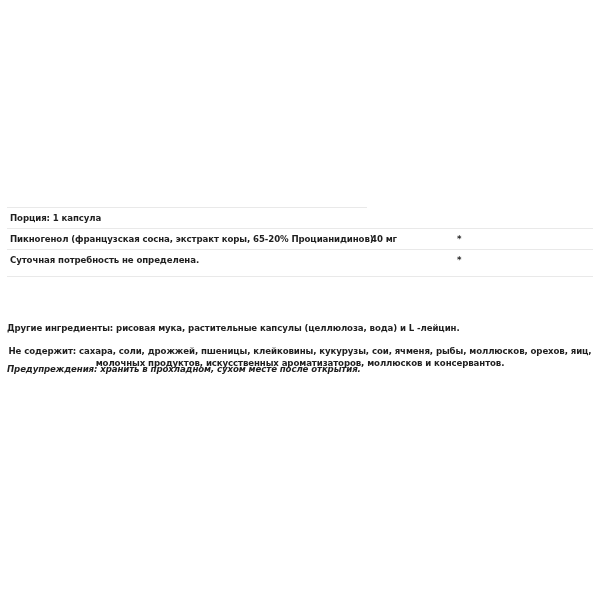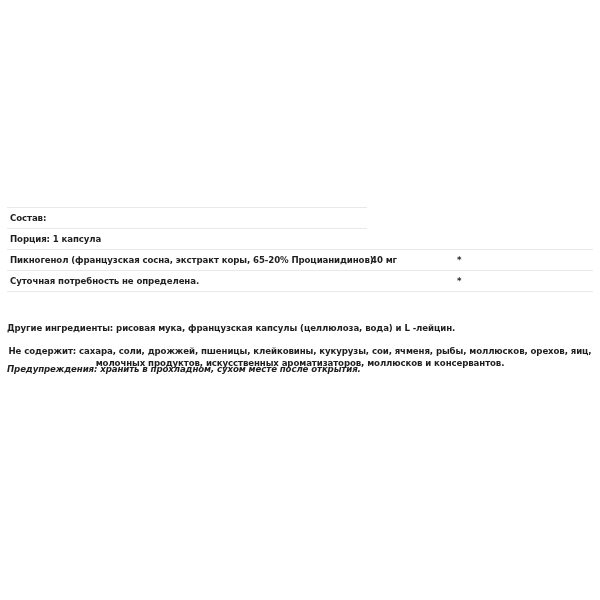--- a/index.html
+++ b/index.html
@@ -28,21 +28,21 @@
       position: relative;
       height: 21px;
       border-top: 1px solid #e9e9e9;
       box-sizing: border-box;
     }
     .row.short {
       width: 360px;
     }
     .row.last {
       border-bottom: 1px solid #e9e9e9;
-      height: 22px;
+      height: 28px;
     }
     .cell {
       position: absolute;
       top: 0;
       line-height: 20px;
       white-space: nowrap;
     }
     .c1 { left: 3px; }
     .c2 { left: 364px; }
     .c3 { left: 450px; }
@@ -51,37 +51,34 @@
       left: 7px;
       width: 586px;
       line-height: 11.5px;
     }
   </style>
 </head>
 <body>
 
 <div class="facts">
   <div class="row short">
-    <span class="cell c1">Состав:</span>
-  </div>
-  <div class="row short">
     <span class="cell c1">Порция: 1 капсула</span>
   </div>
   <div class="row">
     <span class="cell c1">Пикногенол (французская сосна, экстракт коры, 65-20% Процианидинов)</span>
     <span class="cell c2">40 мг</span>
     <span class="cell c3">*</span>
   </div>
   <div class="row last">
     <span class="cell c1">Суточная потребность не определена.</span>
     <span class="cell c2"></span>
     <span class="cell c3">*</span>
   </div>
 </div>
 
-<div class="para" style="top:323px;">Другие ингредиенты: рисовая мука, французская капсулы (целлюлоза, вода) и L -лейцин.</div>
+<div class="para" style="top:323px;">Другие ингредиенты: рисовая мука, растительные капсулы (целлюлоза, вода) и L -лейцин.</div>
 
 <div class="para" style="top:346px;text-align:center;">
   <div>Не содержит: сахара, соли, дрожжей, пшеницы, клейковины, кукурузы, сои, ячменя, рыбы, моллюсков, орехов, яиц,</div>
   <div>молочных продуктов, искусственных ароматизаторов, моллюсков и консервантов.</div>
 </div>
 
 <div class="para" style="top:364px;font-style:italic;">Предупреждения: хранить в прохладном, сухом месте после открытия.</div>
 
 </body></html>

